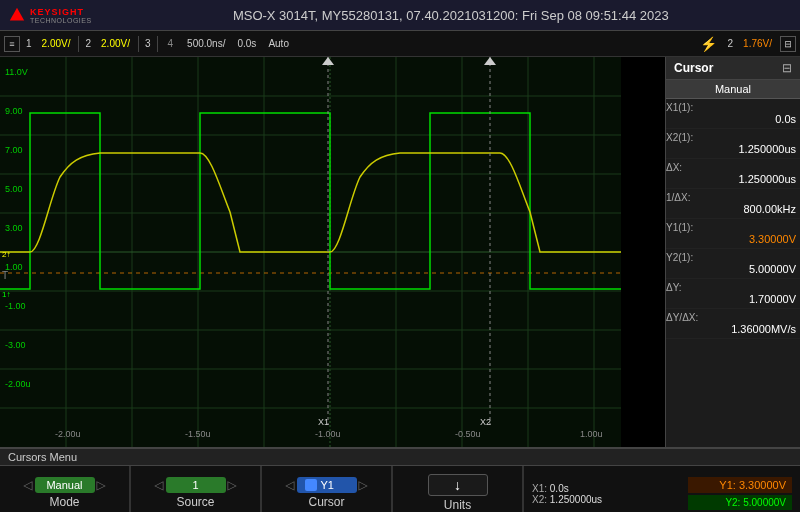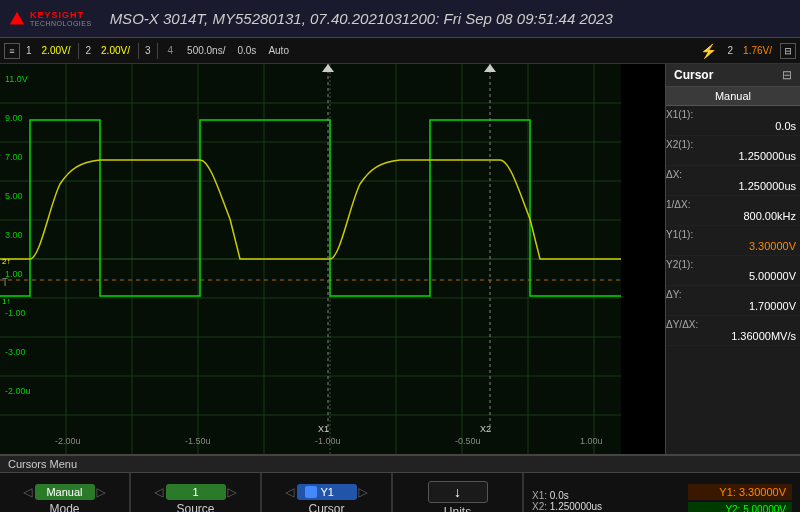--- a/index.html
+++ b/index.html
@@ -8,37 +8,36 @@
       height: 512px;
       background: #000;
       font-family: Arial, sans-serif;
       overflow: hidden;
       position: relative;
     }
 
     
     #header {
       background: #1a1a2e;
-      height: 38px;
+      height: 31px;
       display: flex;
       align-items: center;
       padding: 5px 8px;
       border-bottom: 1px solid #444;
     }
     #header-logo {
       display: flex;
       align-items: center;
       margin-right: 10px;
     }
     #header-title {
       color: #ccc;
-      font-size: 15px;
+      font-size: 13px;
       flex: 1;
-      text-align: left;
-      font-style: italic;
+      text-align: center;
     }
 
     
     #channel-bar {
       background: #111;
       height: 26px;
       display: flex;
       align-items: center;
       padding: 0 4px;
       border-bottom: 1px solid #333;

